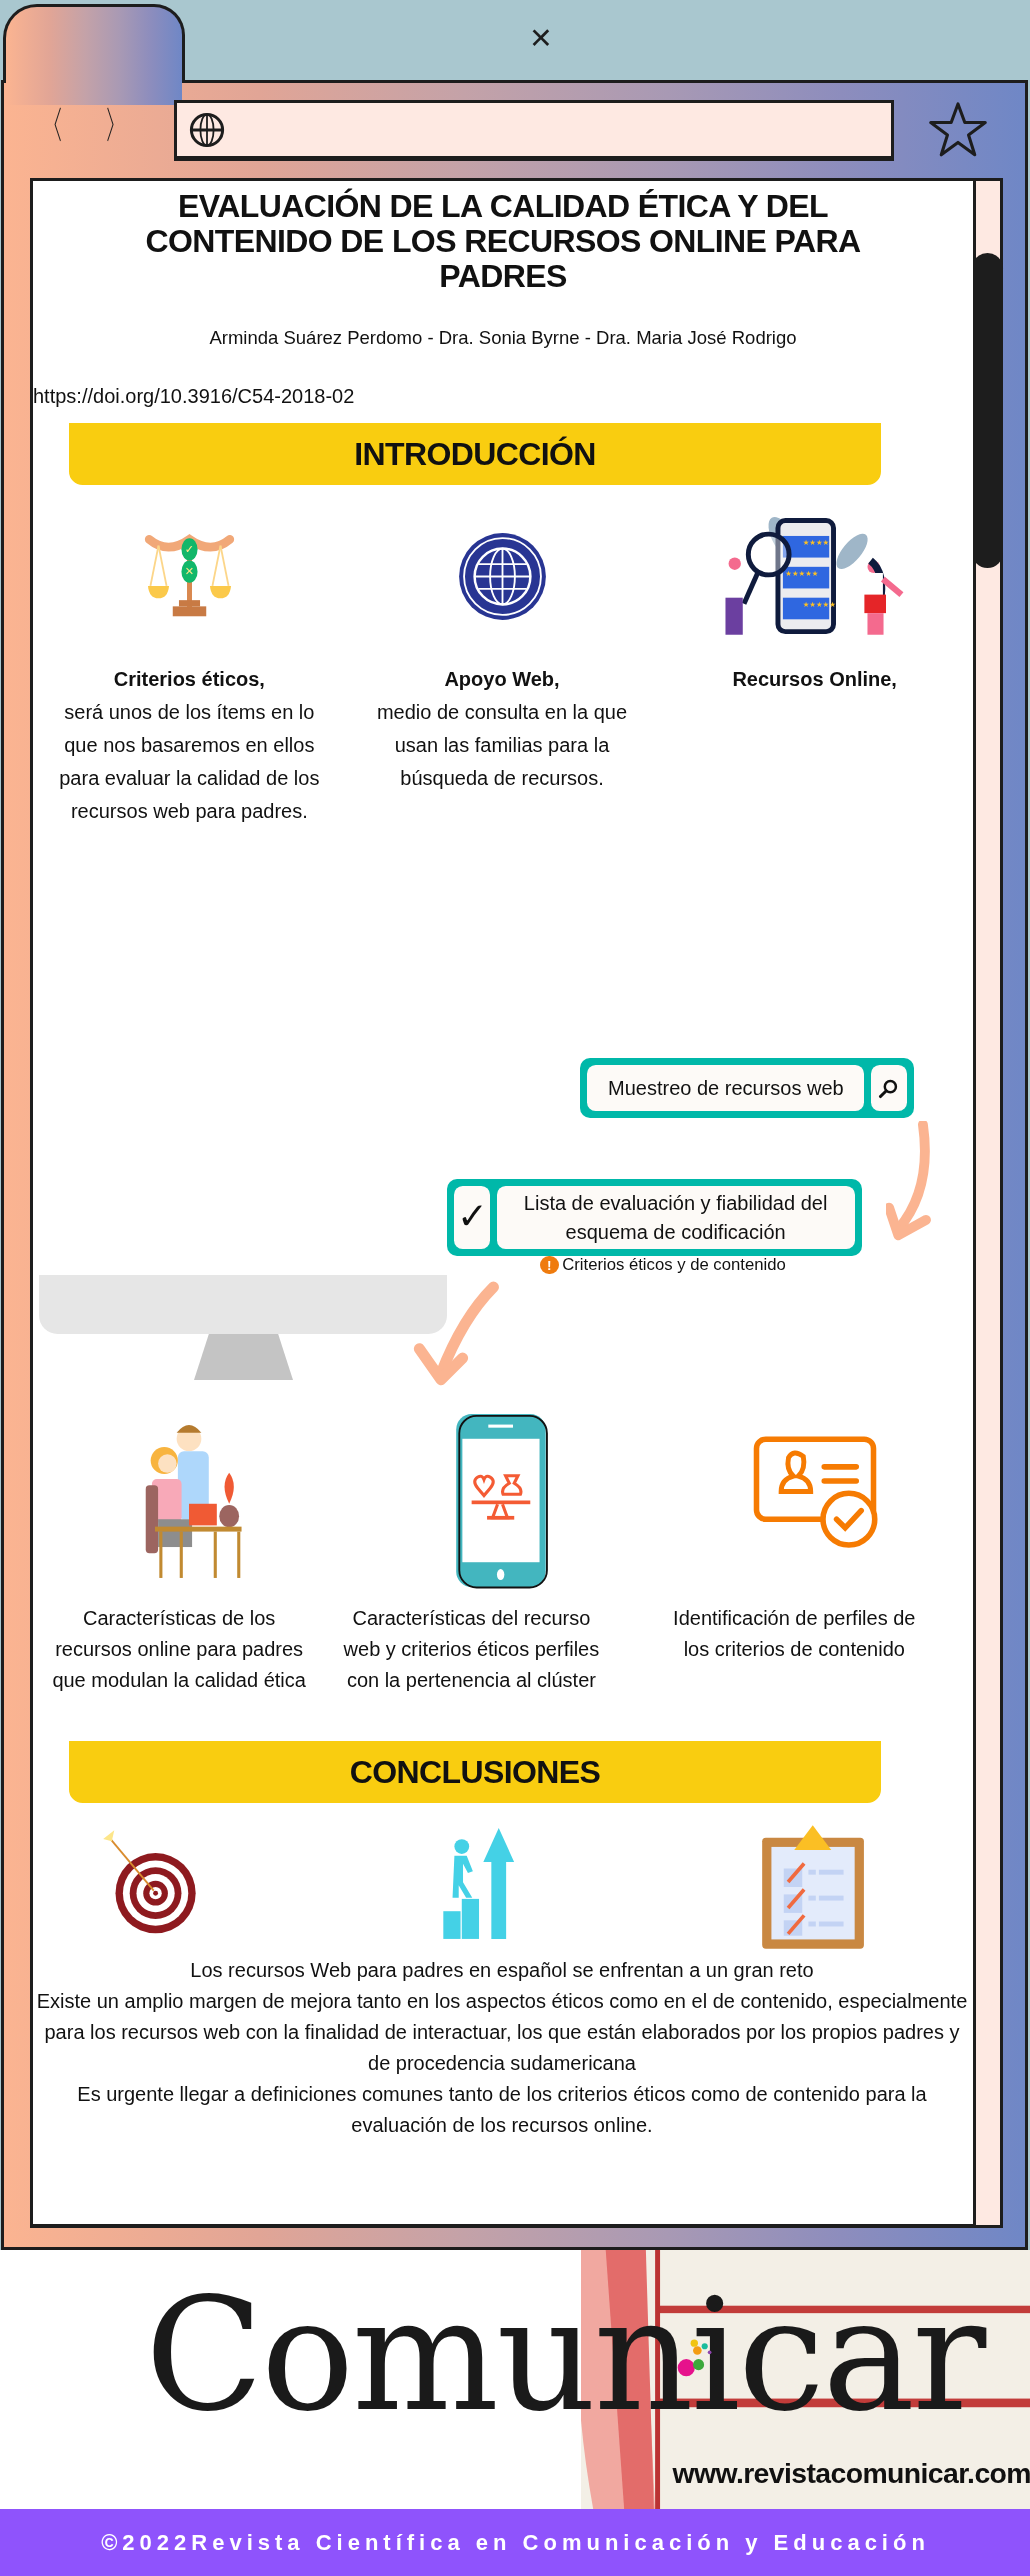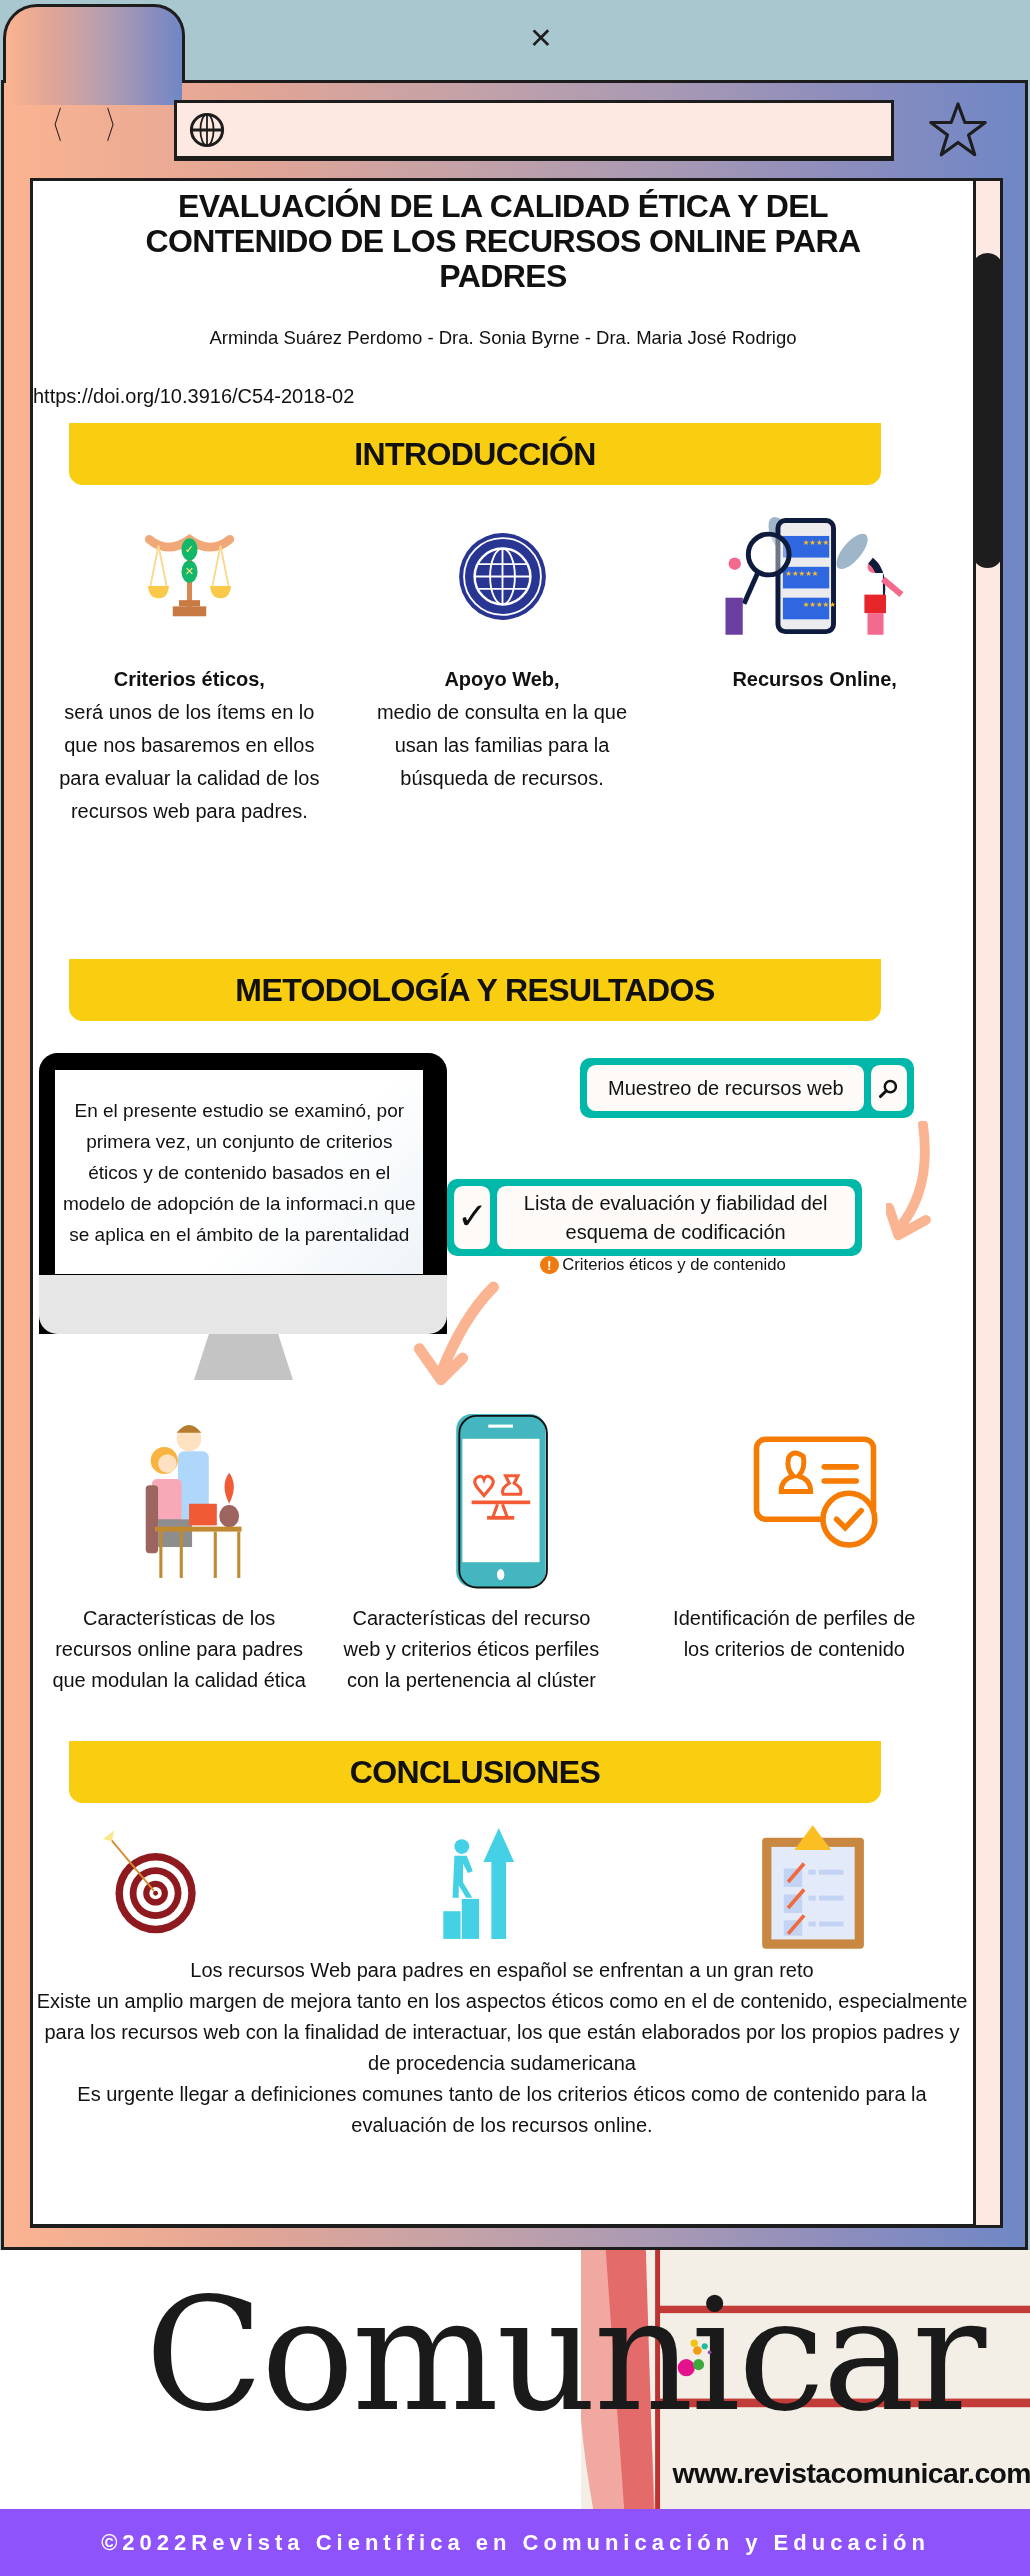--- a/index.html
+++ b/index.html
@@ -160,25 +160,21 @@
     </div>
     <div class="col" style="padding:0 15.5px">
       <div class="col-head">Apoyo Web,</div>
       <div class="col-body">medio de consulta  en la  que usan las familias para la búsqueda de recursos.</div>
     </div>
     <div class="col" style="padding:0 15.5px">
       <div class="col-head">Recursos Online,</div>
     </div>
   </div>
 
-  <div class="banner banner-met">METODOLOGÍA Y RESULTADOS</div>
-
-  <div class="monitor">
-    <div class="monitor-screen">En el presente estudio se examinó, por primera vez, un conjunto de criterios éticos y de contenido basados en el modelo de adopción de la informaci.n que se aplica en el ámbito de la parentalidad</div>
-  </div>
+
   <div class="monitor-chin"></div>
   <div class="monitor-stand"></div>
 
   <div class="teal-box box-search" style="left:547px;top:877px;width:334px;height:60px">
     <div class="teal-inner" style="flex:1">Muestreo de recursos web</div>
     <div class="teal-inner" style="width:36px">
       <svg width="21" height="21" viewBox="0 0 34 34">
           <circle cx="20" cy="14" r="9" fill="none" stroke="#111" stroke-width="4"></circle>
           <line x1="13" y1="21" x2="4" y2="30" stroke="#111" stroke-width="5" stroke-linecap="round"></line>
         </svg>

